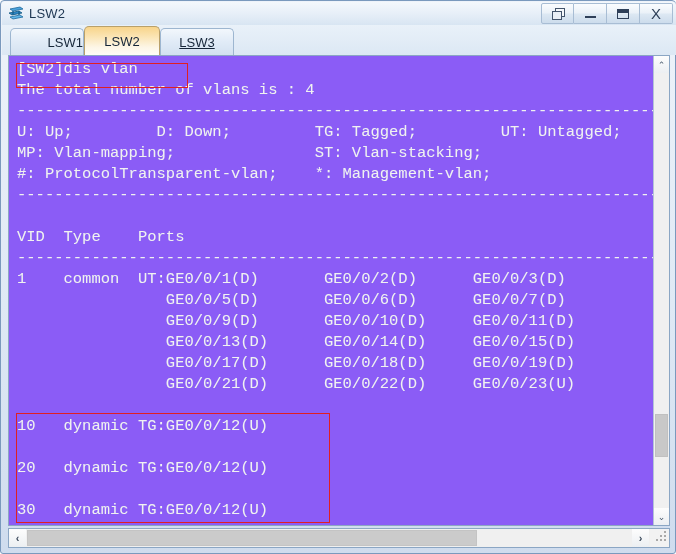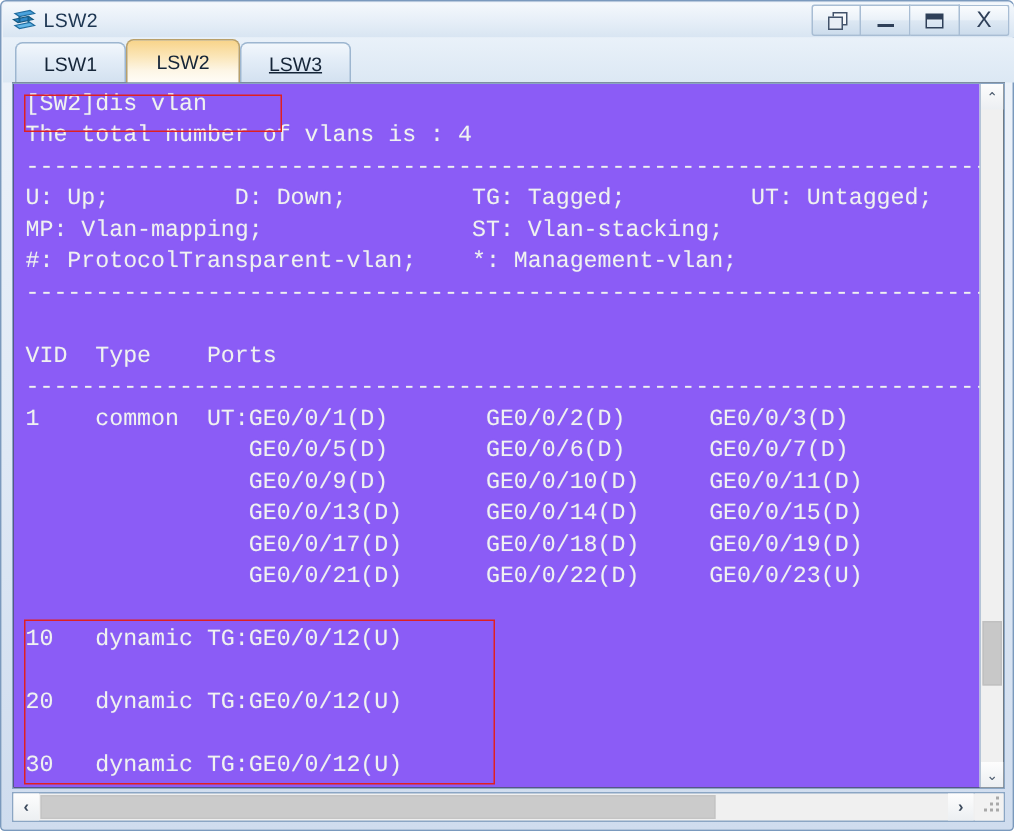--- a/index.html
+++ b/index.html
@@ -256,21 +256,21 @@
       <div class="win-btn">
         <span class="glyph-max"></span>
       </div>
       <div class="win-btn">
         <span class="glyph-close">X</span>
       </div>
     </div>
   </div>
 
   <div id="tabstrip">
-    <div class="tab" style="left:8px; width:74px;">
+    <div class="tab" style="left:8px; width:74px;justify-content:flex-end;">
       <span>LSW1</span>
     </div>
     <div class="tab active" style="left:82px; width:76px;">
       <span>LSW2</span>
     </div>
     <div class="tab" style="left:158px; width:74px;text-decoration:underline;">
       <span>LSW3</span>
     </div>
   </div>
 

